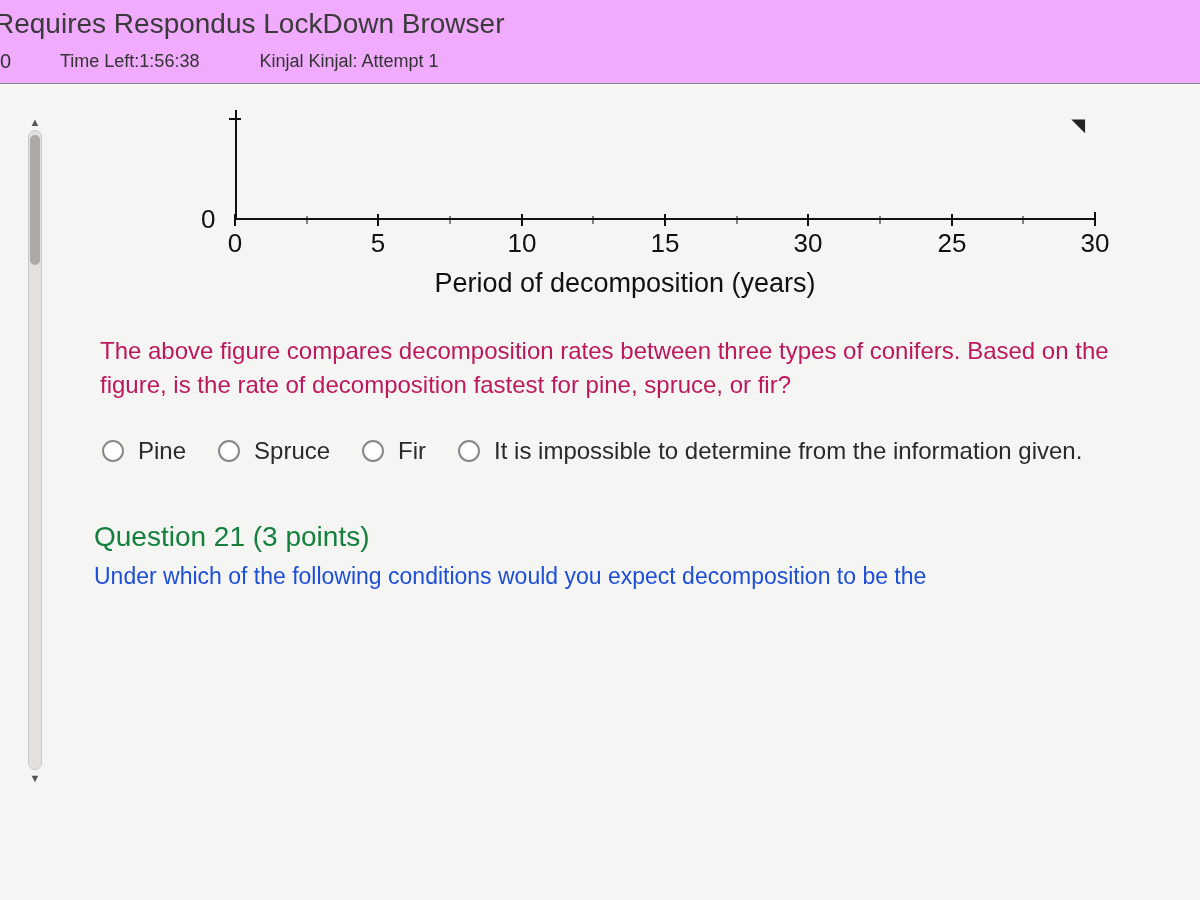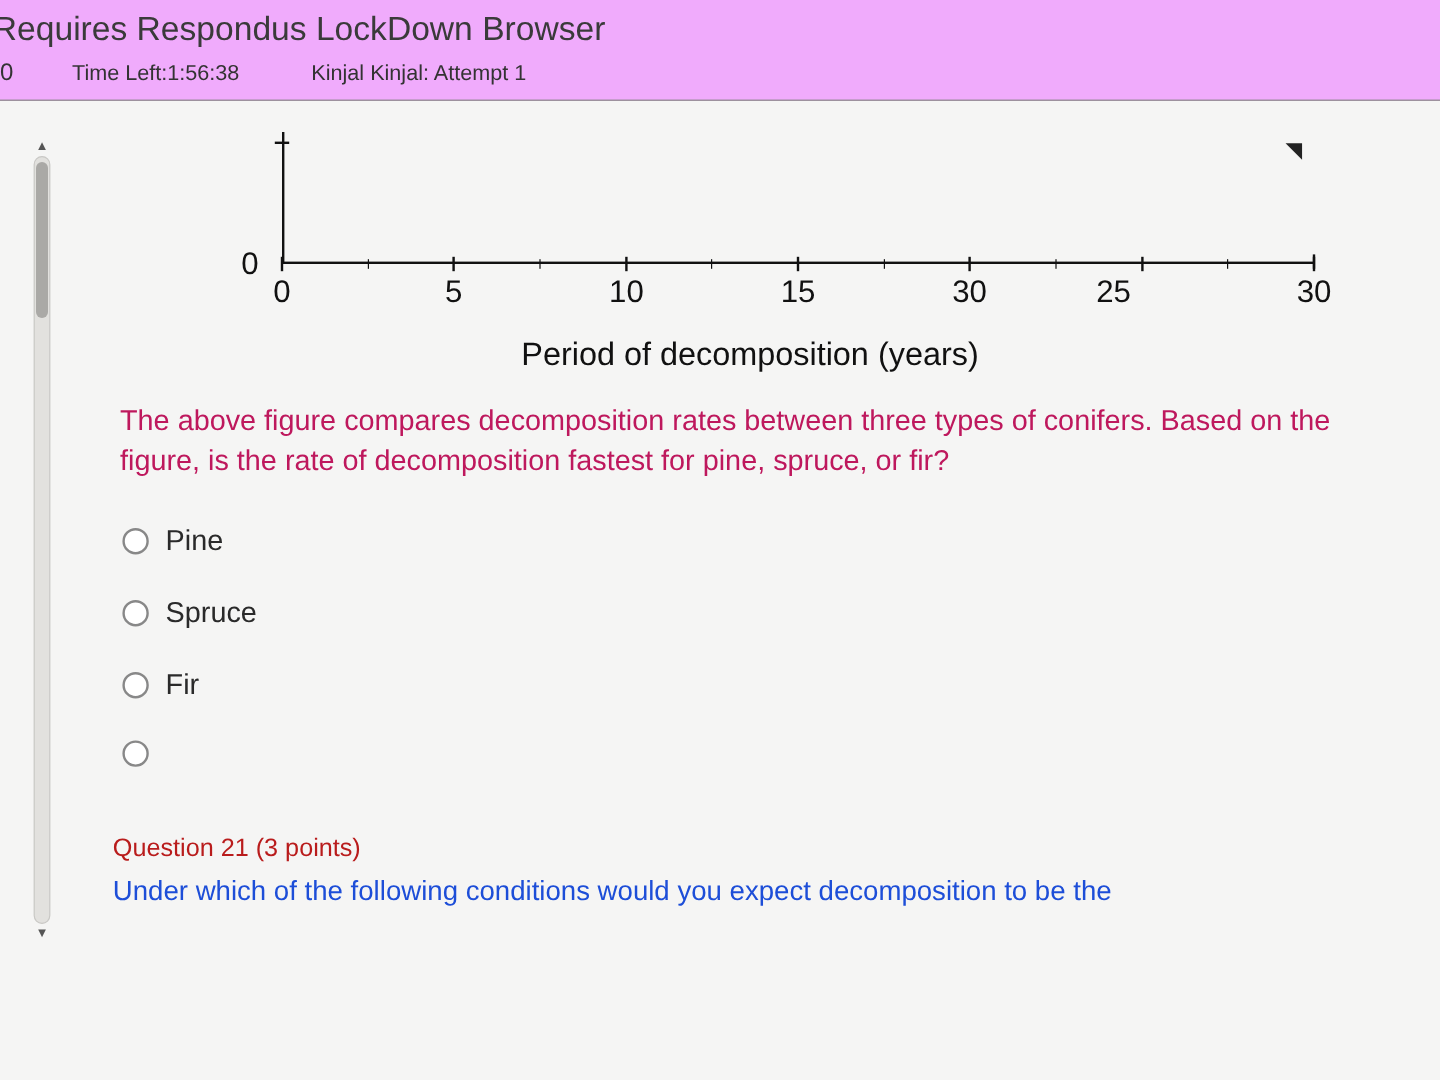--- a/index.html
+++ b/index.html
@@ -150,33 +150,31 @@
   }
   .x-axis-label {
     position: absolute;
     top: 158px;
     left: 0;
     width: 100%;
     text-align: center;
     font-size: 27px;
     font-weight: 500;
     color: #111;
-    margin-top: 12px;
   }
 
   .question-text {
     font-size: 24px;
     color: #be185d;
     line-height: 1.4;
     margin: 24px 10px 36px 10px;
   }
 
   .options {
     display: flex;
-    flex-direction: column;
     gap: 32px;
     margin-left: 12px;
   }
   .option {
     display: flex;
     align-items: center;
     gap: 14px;
     font-size: 24px;
     color: #2a2a2a;
     cursor: pointer;
@@ -188,22 +186,22 @@
     border-radius: 50%;
     background: #fff;
     flex-shrink: 0;
   }
 
   .next-question {
     margin-top: 56px;
     padding-left: 4px;
   }
   .next-q-header {
-    font-size: 21px;
-    color: #b91c1c;
+    font-size: 28px;
+    color: #15803d;
   }
   .next-q-header .pts { font-weight: 400; }
   .next-q-text {
     font-size: 23px;
     color: #1d4ed8;
     margin-top: 10px;
     white-space: nowrap;
     overflow: hidden;
   }
   .fade-edge {
@@ -261,21 +259,21 @@
 
       <span class="x-tick-mark" style="left:530px"></span>
       <span class="x-tick" style="left:530px">15</span>
       <span class="x-tick-minor" style="left:602px"></span>
 
       <span class="x-tick-mark" style="left:673px"></span>
       <span class="x-tick" style="left:673px">30</span>
       <span class="x-tick-minor" style="left:745px"></span>
 
       <span class="x-tick-mark" style="left:817px"></span>
-      <span class="x-tick" style="left:793px">25</span>
+      <span class="x-tick" style="left:817px">25</span>
       <span class="x-tick-minor" style="left:888px"></span>
 
       <span class="x-tick-mark" style="left:960px"></span>
       <span class="x-tick" style="left:960px">30</span>
 
       <div class="x-axis-label">Period of decomposition (years)</div>
     </div>
 
     <div class="question-text">The above figure compares decomposition rates between three types of conifers. Based on the figure, is the rate of decomposition fastest for pine, spruce, or fir?</div>
 
@@ -287,20 +285,21 @@
       <label class="option">
         <span class="radio-circle"></span>
         <span>Spruce</span>
       </label>
       <label class="option">
         <span class="radio-circle"></span>
         <span>Fir</span>
       </label>
       <label class="option">
         <span class="radio-circle"></span>
+        <span>It is impossible to determine from the information given.</span>
       </label>
     </div>
 
     <div class="next-question">
       <div class="next-q-header">
         <span>Question 21</span>
         <span class="pts">(3 points)</span>
       </div>
       <div class="next-q-text">Under which of the following conditions would you expect decomposition to be the</div>
     </div>

